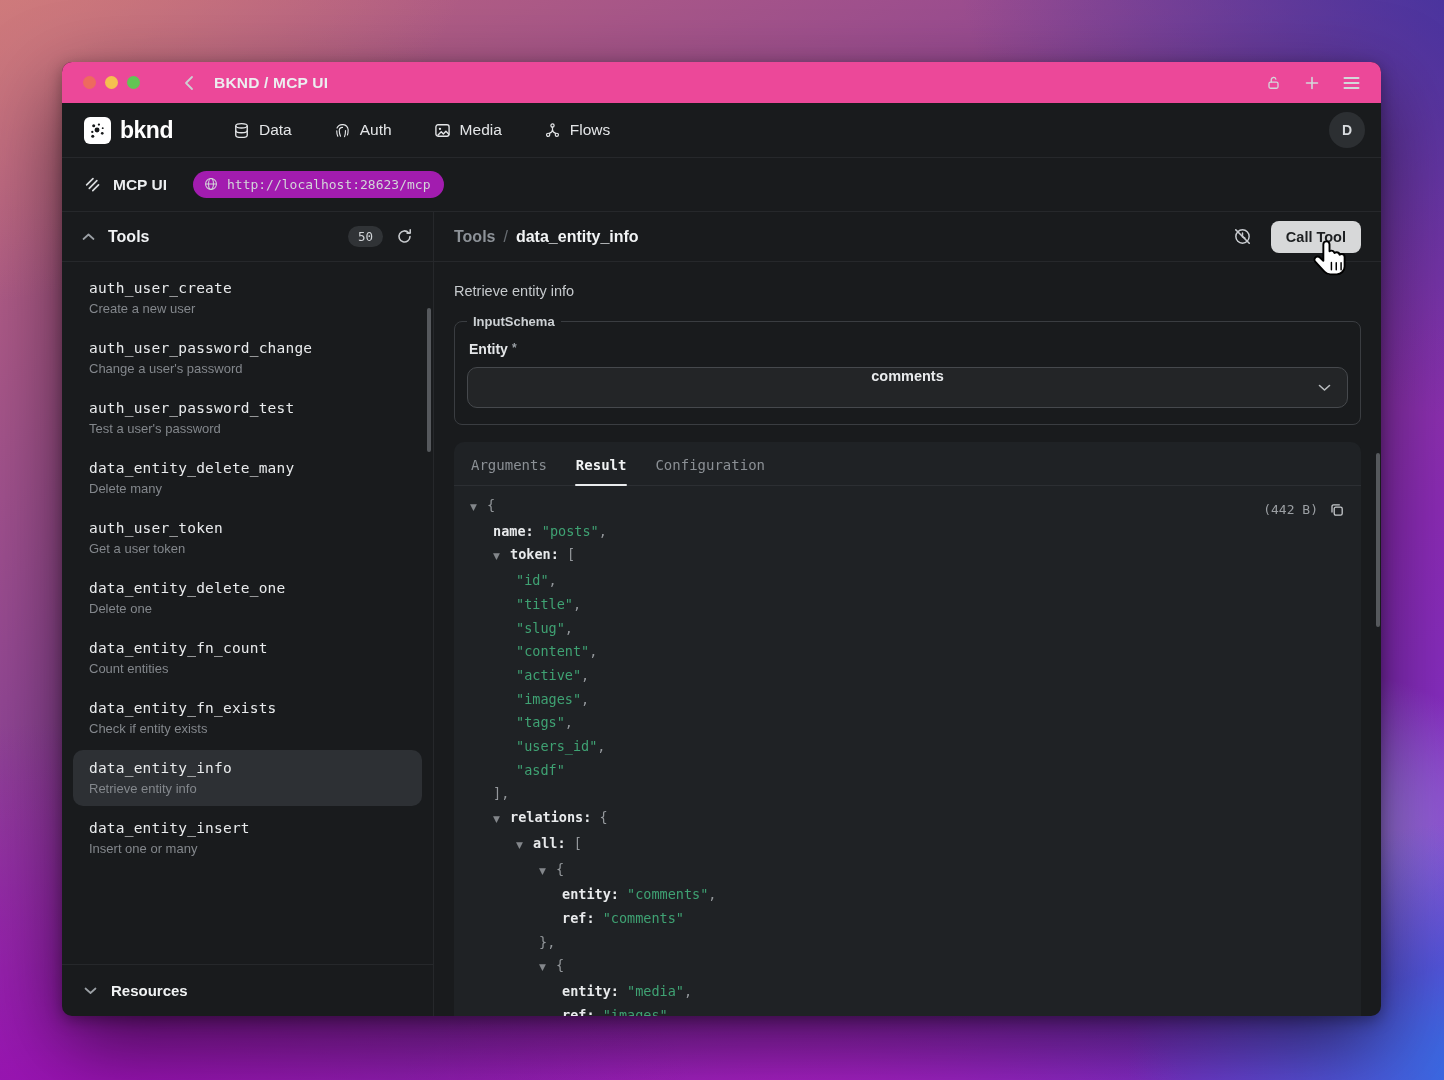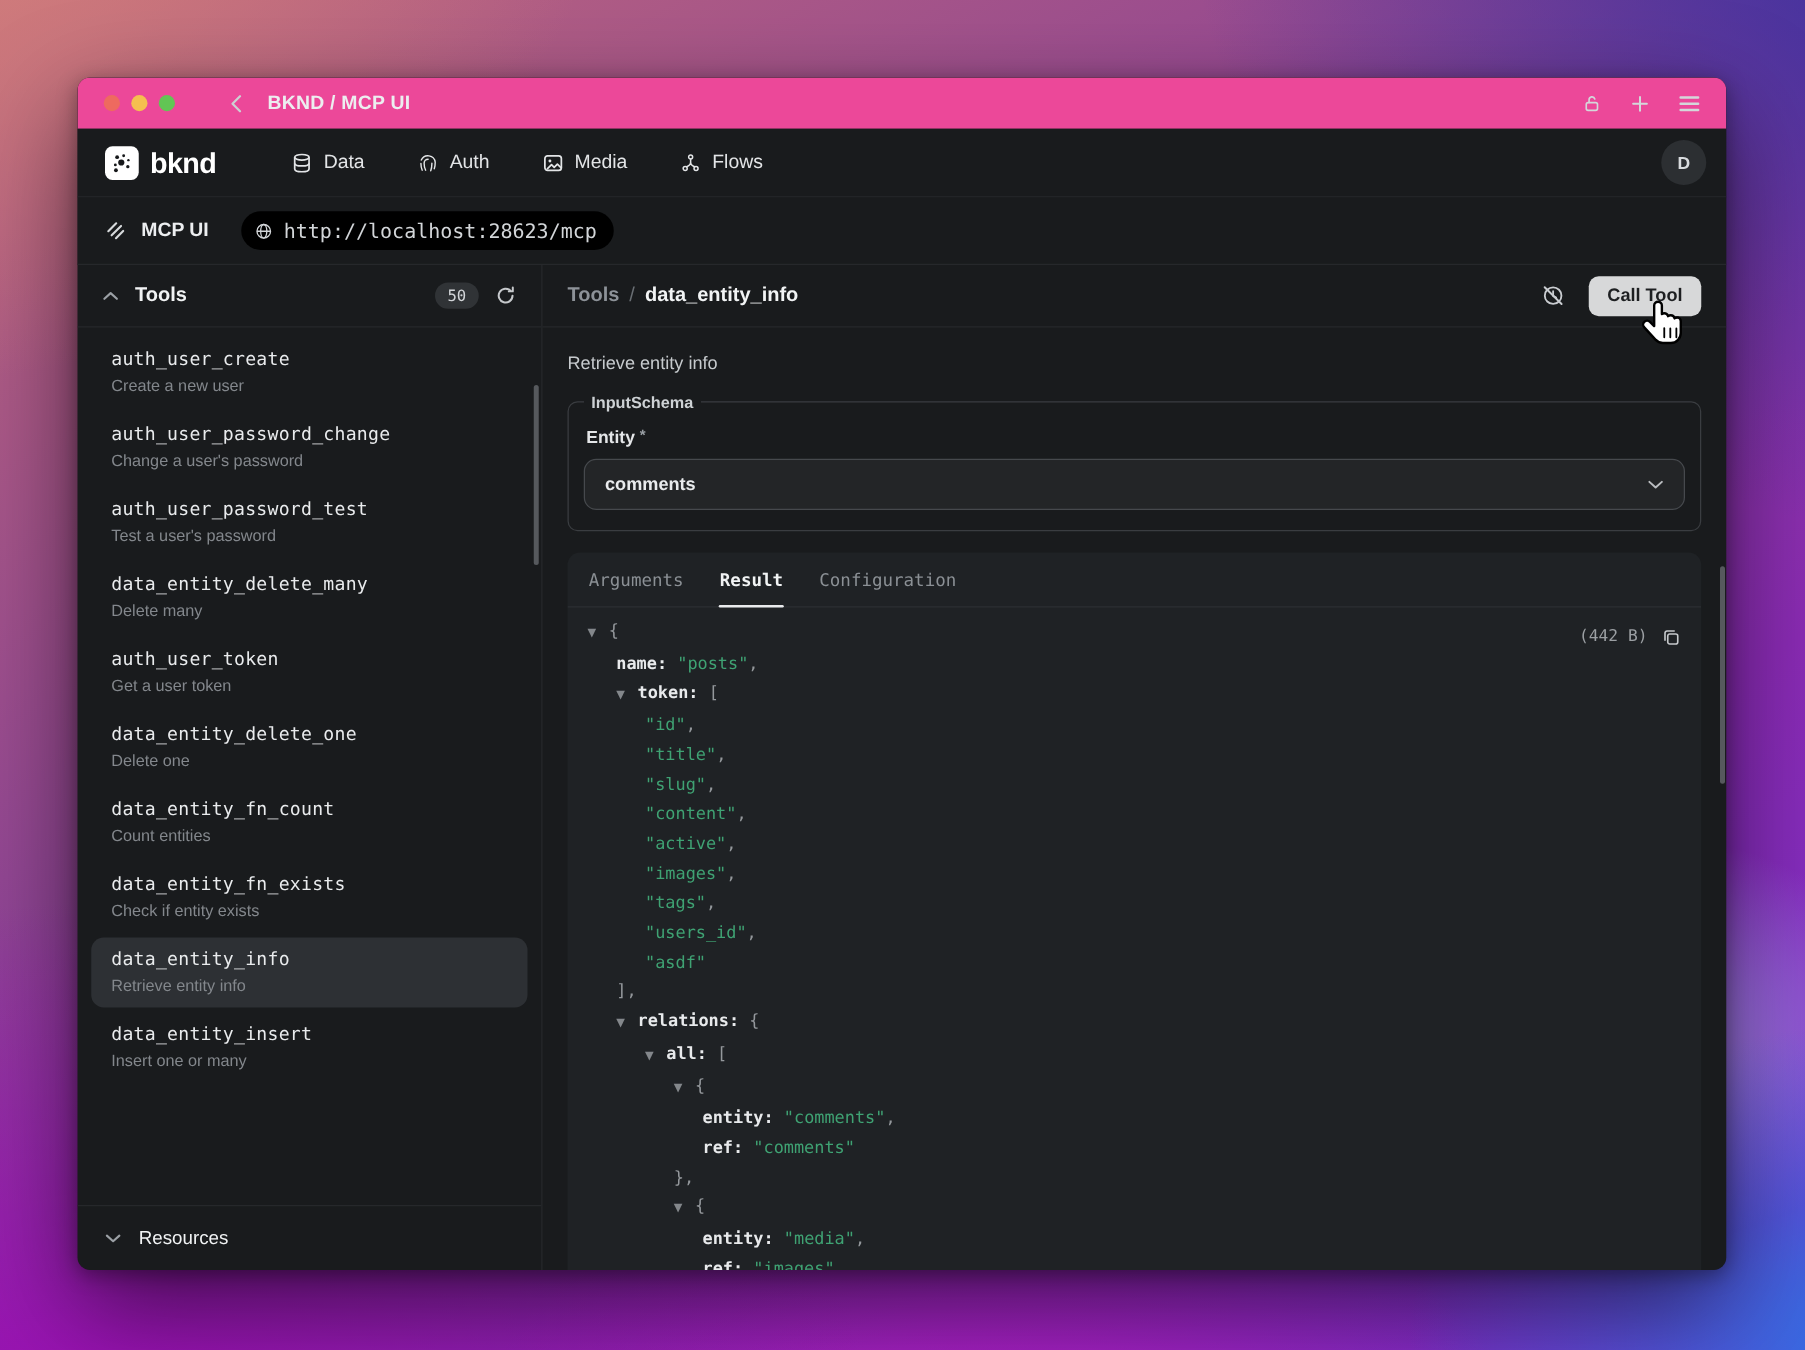--- a/index.html
+++ b/index.html
@@ -40,59 +40,59 @@
   .brand-mark{ width:27px; height:27px; background:#ffffff; border-radius:6px; display:flex; align-items:center; justify-content:center; }
   .brand-name{ font-size:23px; font-weight:700; color:#ffffff; letter-spacing:-.5px; }
   .nav-items{ display:flex; margin-left:40px; gap:14px;align-items:flex-end; }
   .nav-item{ display:flex; align-items:center; gap:9px; padding:8px 14px; color:#e3e5e7; font-size:15.5px; border-radius:8px; }
   .avatar{ margin-left:auto; width:36px; height:36px; border-radius:50%; background:#2c2f32; color:#d8dbde;
     display:flex; align-items:center; justify-content:center; font-size:14px; font-weight:600; }
 
   
   .mcpbar{ flex:0 0 54px; display:flex; align-items:center; padding:0 22px; border-bottom:1px solid #26282b; background:#191b1d; }
   .mcp-title{ font-size:15.5px; font-weight:700; color:#eceef0; margin-left:12px; }
-  .url-pill{ margin-left:26px; display:flex; align-items:center; gap:9px; background:#000000; border-radius:16px;
-    padding:6px 14px 6px 11px; color:#d3d6d9; font-family:"DejaVu Sans Mono", monospace; font-size:16px; }
+  .url-pill{ margin-left:26px; display:flex; align-items:flex-start; gap:9px; background:#a21caf; border-radius:16px;
+    padding:6px 14px 6px 11px; color:#d3d6d9; font-family:"DejaVu Sans Mono", monospace; font-size:13px; }
 
   
   .content{ flex:1; display:flex; min-height:0; }
 
   .sidebar{ flex:0 0 372px; width:372px; display:flex; flex-direction:column; border-right:1px solid #26282b; position:relative; }
   .side-header{ flex:0 0 50px; display:flex; align-items:center; gap:13px; padding:0 20px; border-bottom:1px solid #26282b; }
   .side-title{ font-size:16px; font-weight:700; color:#f1f3f4; }
   .count-badge{ margin-left:auto; background:#303336; color:#d2d5d8; font-family:"DejaVu Sans Mono",monospace;
     font-size:12.5px; padding:3px 10px; border-radius:12px; }
   .icon-btn{ display:flex; align-items:center; justify-content:center; }
   .tool-list{ flex:1; overflow:hidden; padding-top:6px; }
   .tool-item{ margin:2px 11px 4px; padding:10px 16px; border-radius:10px; }
   .tool-item.selected{ background:#2d3034; }
   .tool-name{ font-family:"DejaVu Sans Mono", monospace; font-size:14.5px; color:#e9ebed; letter-spacing:.2px; }
   .tool-desc{ margin-top:5px; font-size:13px; color:#83878c; }
   .side-footer{ flex:0 0 52px; border-top:1px solid #26282b; display:flex; align-items:center; gap:14px; padding:0 22px; }
-  .side-footer-title{ font-size:15px; font-weight:400; color:#f1f3f4; }
+  .side-footer-title{ font-size:15px; font-weight:700; color:#f1f3f4; }
   .side-scrollbar{ position:absolute; right:2px; top:96px; width:4px; height:144px; background:#56595d; border-radius:2px; }
 
   .main{ flex:1; display:flex; flex-direction:column; min-width:0; }
   .main-header{ flex:0 0 50px; display:flex; align-items:center; padding:0 20px; border-bottom:1px solid #26282b; }
   .breadcrumb{ font-size:16px; display:flex; gap:8px; align-items:center; }
   .bc-parent{ color:#8d9298; font-weight:600; }
   .bc-sep{ color:#6a6f74; }
   .bc-current{ color:#f2f4f5; font-weight:700; }
   .header-actions{ margin-left:auto; display:flex; align-items:center; gap:19px; }
   .call-tool-btn{ background:#d7d8d9; color:#1d1f21; font-size:14.5px; font-weight:600; padding:8px 15px;
     border-radius:8px; border:none; font-family:"Liberation Sans",sans-serif; }
 
   .main-body{ flex:1; padding:0 20px; overflow:hidden; display:flex; flex-direction:column; min-height:0; }
   .tool-desc-text{ margin-top:21px; font-size:14.5px; color:#c6cacd; }
   .schema-fieldset{ margin-top:15px; border:1px solid #3a3d41; border-radius:8px; padding:4px 12px 16px;font-weight:bold; }
   .schema-fieldset legend{ font-size:13px; color:#cdd1d4; padding:0 6px; margin-left:0; }
   .field-label{ margin-top:8px; font-size:14px; color:#e4e6e8; padding-left:2px; }
   .req{ color:#9aa0a5; margin-left:4px; font-size:12px; vertical-align:2px; }
   .select{ margin-top:10px; height:41px; background:#232527; border:1px solid #46494d; border-radius:10px;
-    display:flex; align-items:center; padding:0 16px; font-size:14.5px; color:#e9ebed; }
+    display:flex; align-items:center; padding:0 16px; font-size:14.5px; color:#e9ebed;flex-direction:column; }
   .select .chev{ margin-left:auto; }
 
   .result-card{ margin-top:17px; background:#1f2225; border-radius:10px 10px 0 0; flex:1; display:flex; flex-direction:column; overflow:hidden; min-height:0; }
   .tab-row{ flex:0 0 44px; border-bottom:1px solid #2c2f33; display:flex; align-items:flex-end; padding:0 16px; gap:27px; }
   .tab{ font-family:"DejaVu Sans Mono", monospace; font-size:14px; color:#8b9095; padding:0 1px 12px; position:relative; }
   .tab.active{ color:#f1f3f4; font-weight:700; }
   .tab.active::after{ content:""; position:absolute; left:0; right:0; bottom:-1px; height:2px; background:#e9ebed; border-radius:1px; }
   .code-area{ position:relative; flex:1; padding:8px 16px 0; overflow:hidden;
     font-family:"DejaVu Sans Mono", monospace; font-size:13.5px; line-height:23.7px; }
   .code-line{ white-space:pre; }

